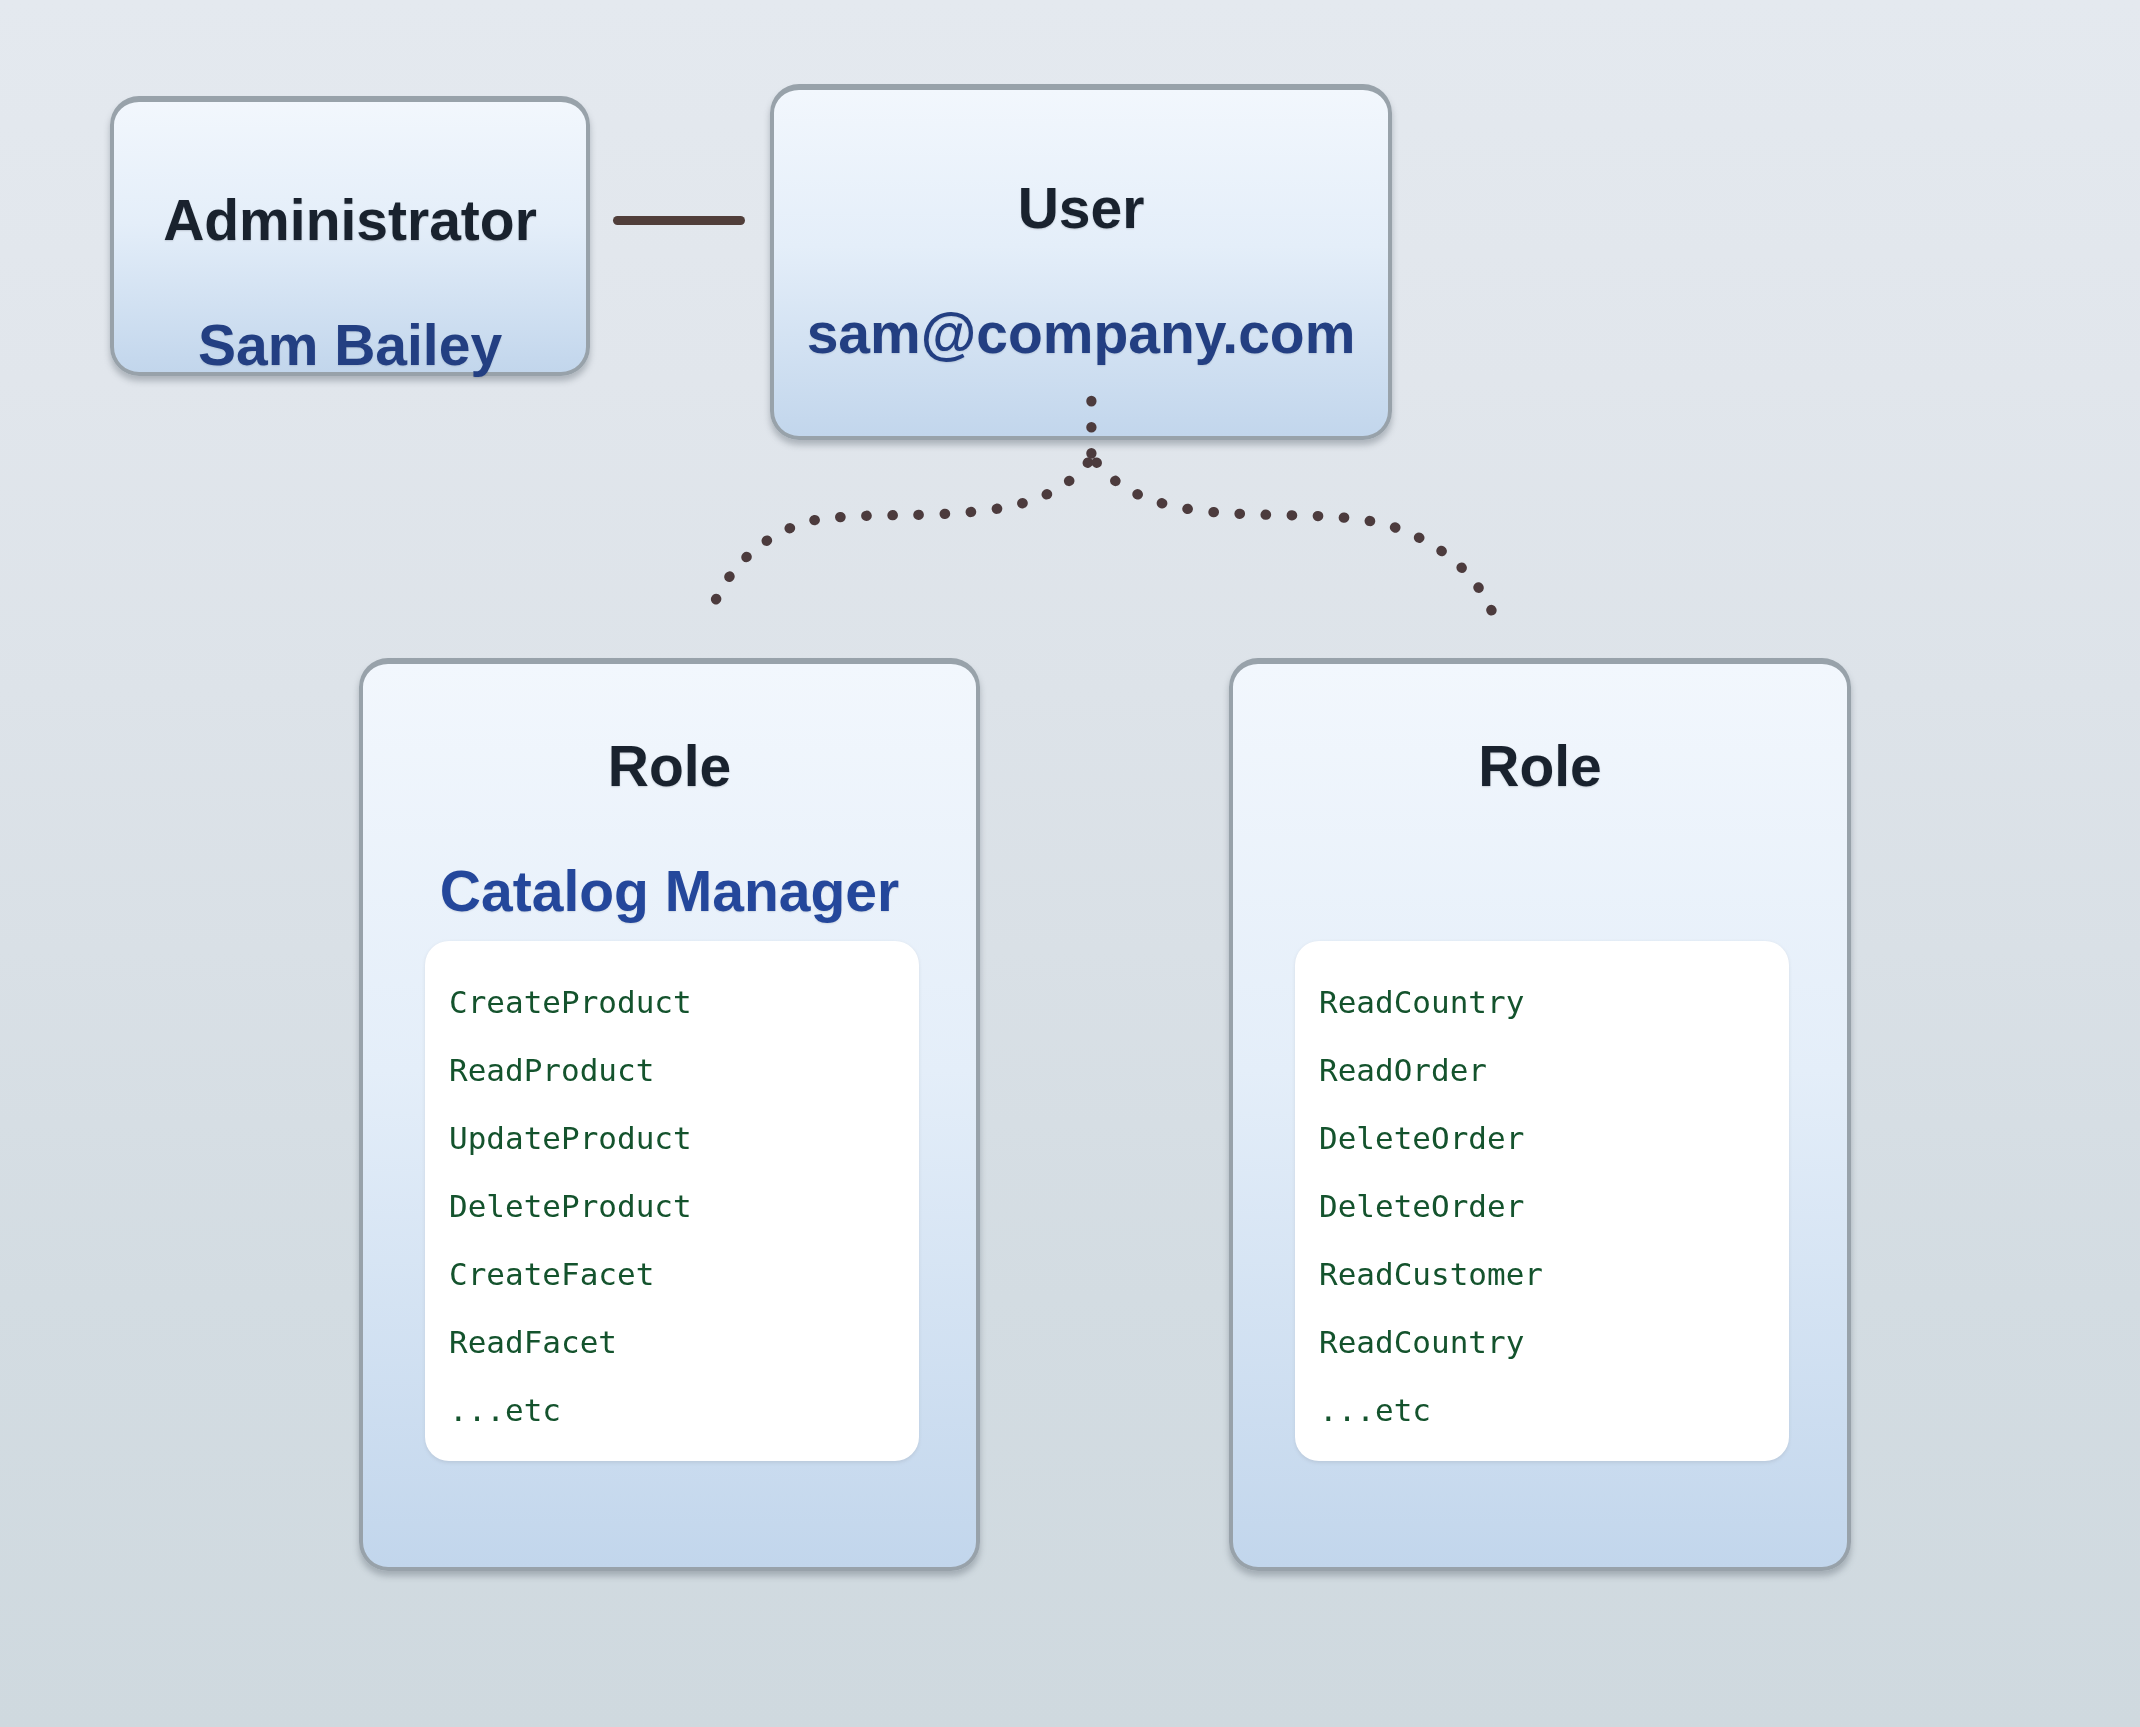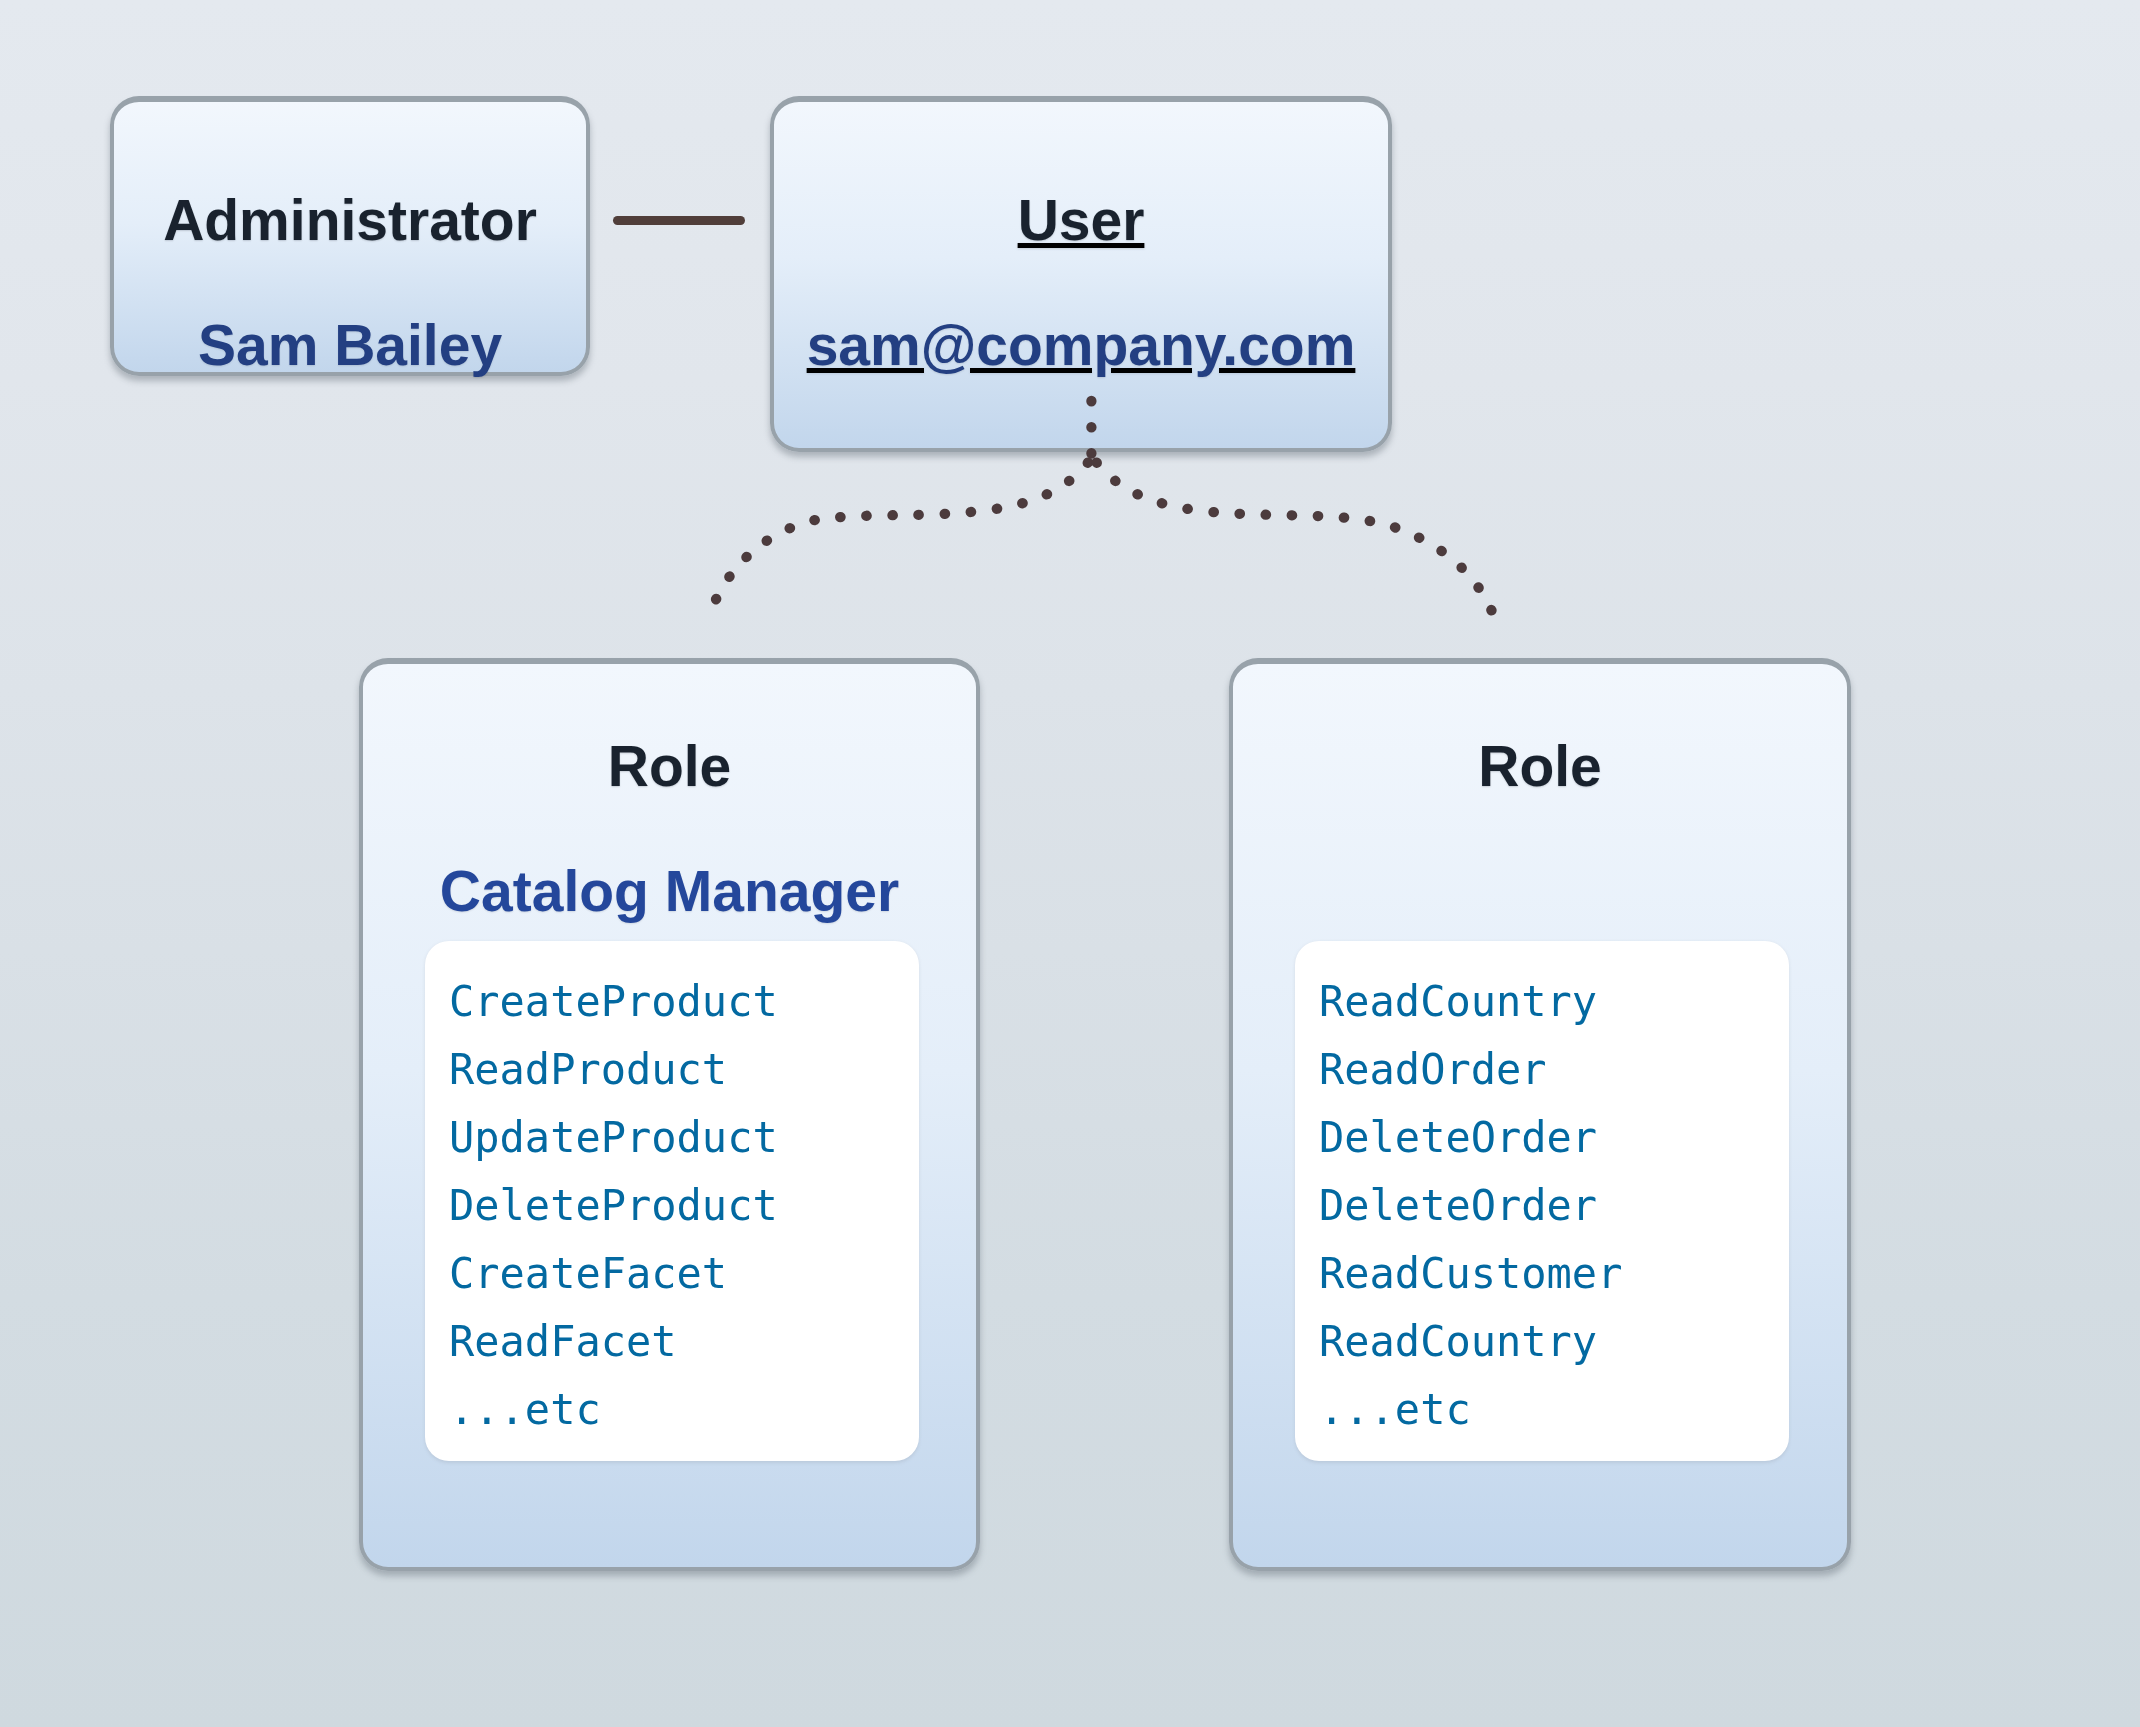--- a/index.html
+++ b/index.html
@@ -47,22 +47,22 @@
     left:62px; top:277px;
     width:494px; height:520px;
     box-sizing:border-box;
     background:#ffffff;
     border-radius:24px;
     padding:27px 8.6px 0 24px;
     box-shadow:0 1.7px 3.4px rgba(120,130,140,0.18);
   }
   .perm-line {
     font-family:"DejaVu Sans Mono", monospace;
-    font-size:42px; line-height:68px;
-    color:#0369a1;
+    font-size:31px; line-height:68px;
+    color:#14532d;
     white-space:nowrap;
   }
 
   
   .assoc-line {
     position:absolute;
     left:613px; top:216px;
     width:132px; height:9.4px;
     border-radius:5.1px;
     background:#503e3a;
@@ -87,21 +87,21 @@
 
 <div class="stage">
 
   <div class="card small" style="left:110px; top:96px; width:480px; height:280px;">
     <div class="card-title">Administrator</div>
     <div class="card-name">Sam Bailey</div>
   </div>
 
   <div class="assoc-line"></div>
 
-  <div class="card small" style="left:770px; top:96px; width:622px; height:356px;text-decoration:underline;">
+  <div class="card small" style="left:770px; top:84px; width:622px; height:356px;">
     <div class="card-title">User</div>
     <div class="card-name">sam@company.com</div>
   </div>
 
   <svg class="connector-svg" viewBox="0 0 2500 2018">
     <path class="dotted" d="M 1275 468 L 1275 535"></path>
     <path class="dotted" d="M 1271 540 C 1245 572, 1208 589, 1150 596 C 1080 605, 1008 598, 953 607 C 898 619, 846 660, 826 727"></path>
     <path class="dotted" d="M 1281 540 C 1307 572, 1345 590, 1408 597 C 1488 605, 1558 597, 1618 612 C 1678 630, 1728 668, 1748 727"></path>
   </svg>
 

